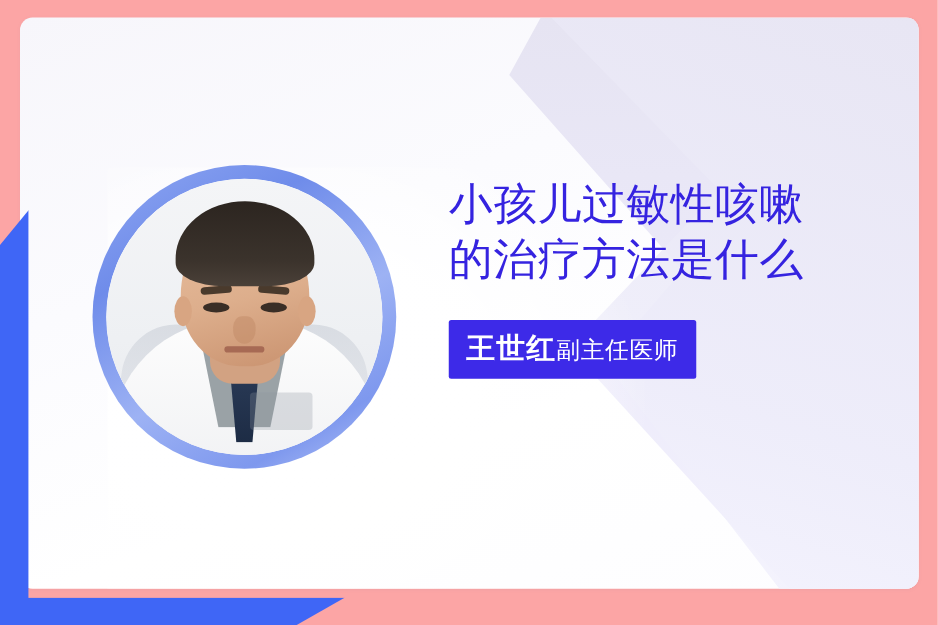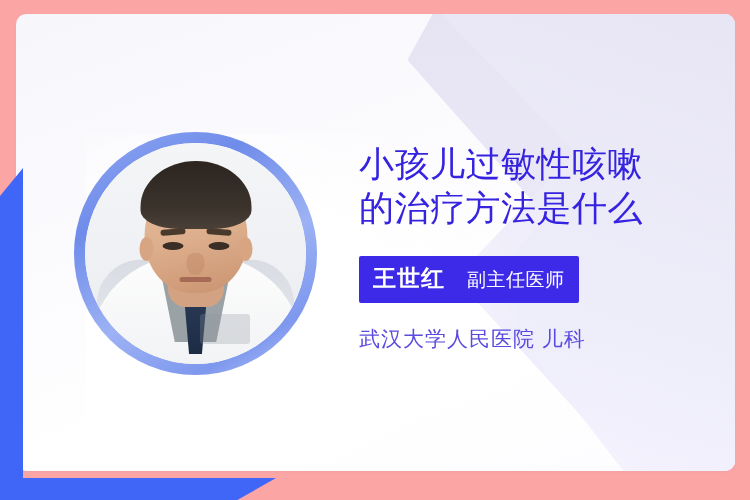--- a/index.html
+++ b/index.html
@@ -263,21 +263,20 @@
     white-space: pre-line;
     margin: 0;
   }
   .doctor-badge {
     display: inline-flex;
     align-items: baseline;
     margin-top: 26px;
     background: #3d2ae8;
     padding: 7px 14px 9px 14px;
     border-radius: 2px;
-    gap: 22px;
   }
   .doctor-name {
     font-size: 23px;
     font-weight: 700;
     color: #ffffff;
     letter-spacing: 1px;
   }
   .doctor-rank {
     font-size: 19px;
     font-weight: 400;
@@ -331,21 +330,20 @@
 
     <div class="content">
       <h1 class="title">小孩儿过敏性咳嗽
 的治疗方法是什么</h1>
 
       <div class="doctor-badge">
         <span class="doctor-name">王世红</span>
         <span class="doctor-rank">副主任医师</span>
       </div>
 
-      <div class="affiliation">武汉大学人民医院  儿科</div>
     </div>
 
   </div>
 
   <div class="bar-left"></div>
   <div class="bar-bottom"></div>
 
 </div>
 
 </body></html>

